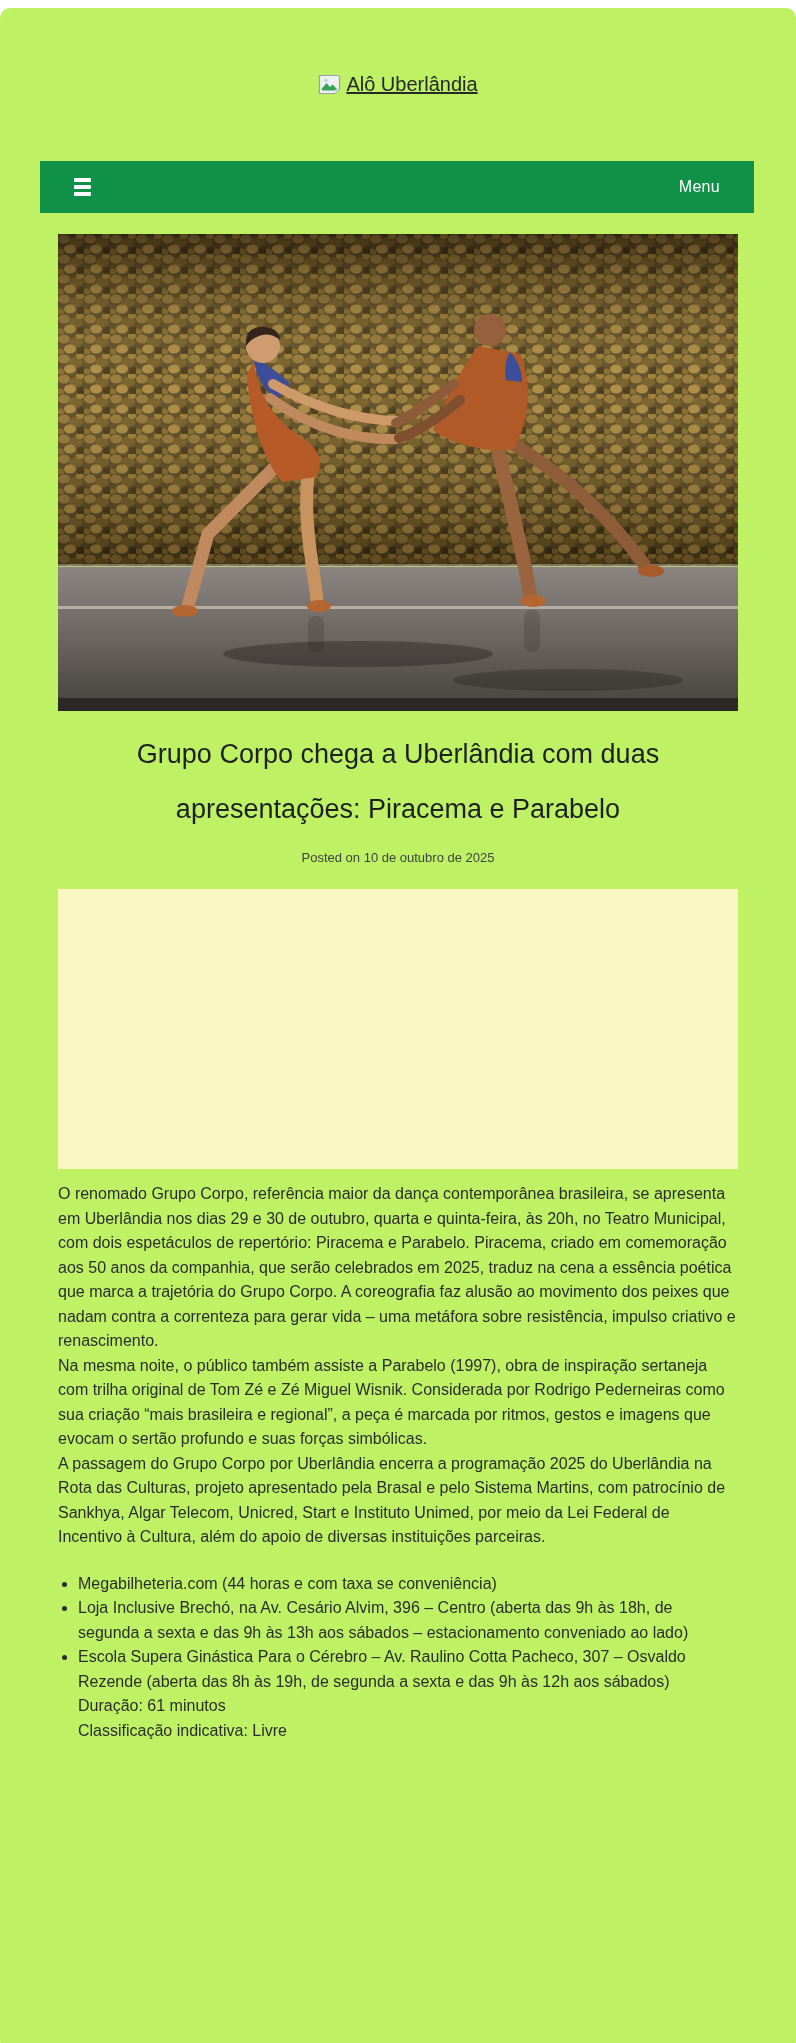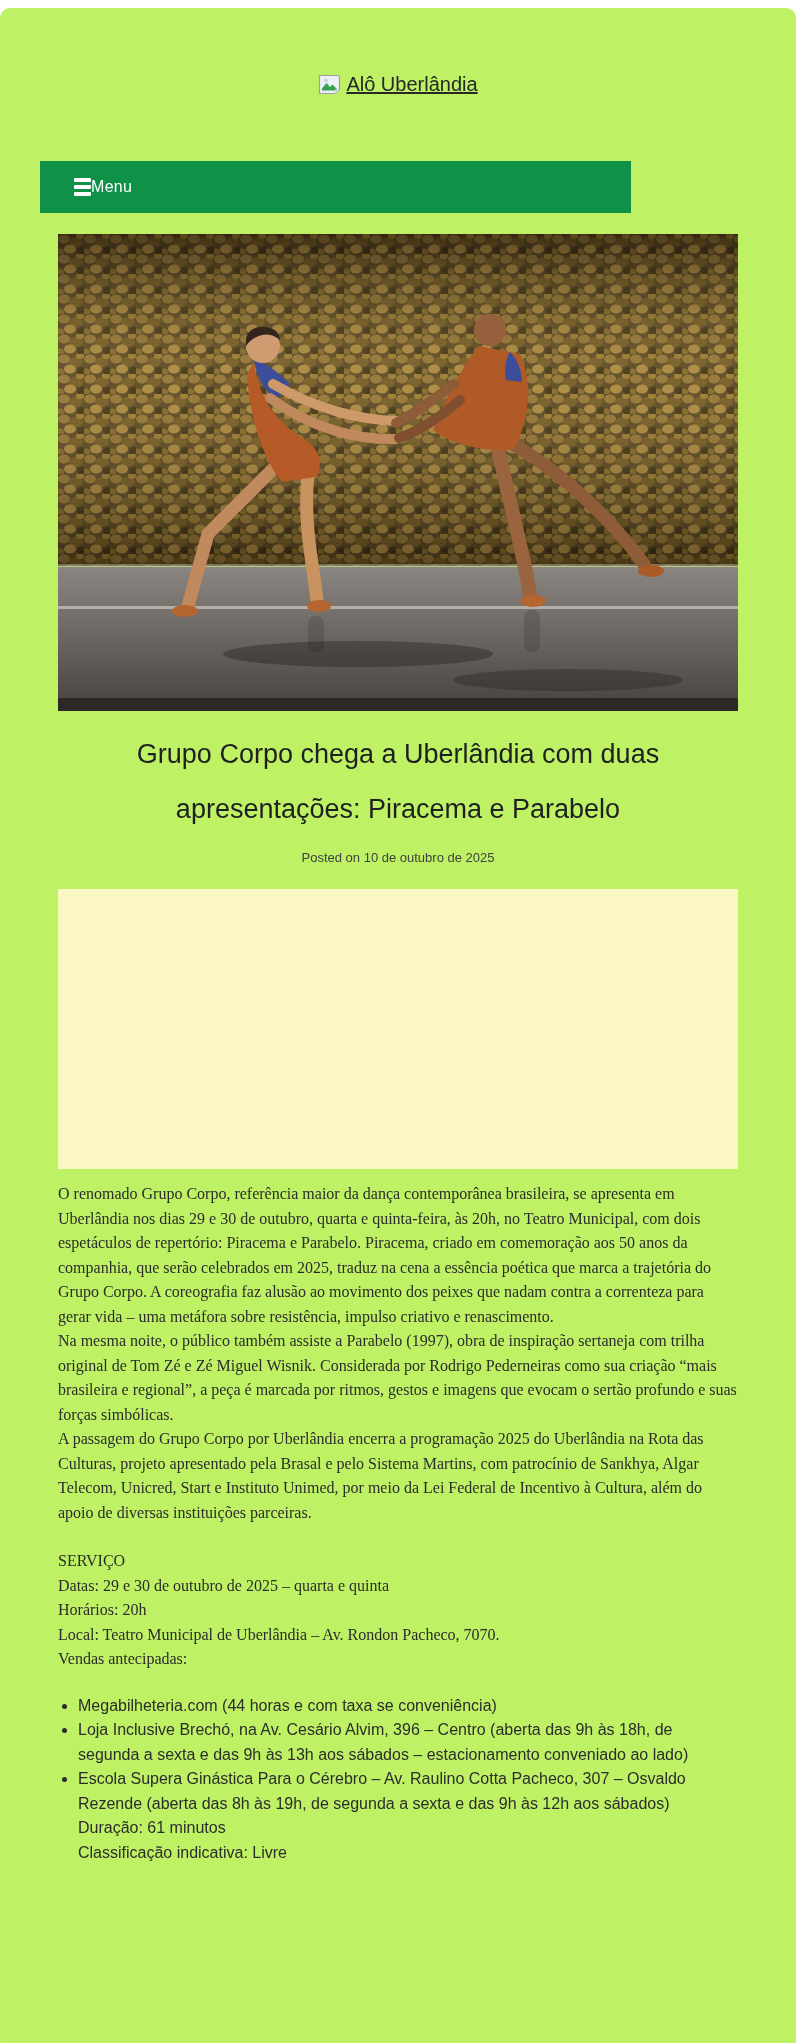--- a/index.html
+++ b/index.html
@@ -5,39 +5,39 @@
   html,body{margin:0;padding:0;background:#ffffff;}
   body{font-family:"Liberation Sans",sans-serif;color:#2d2d2d;}
   .page{position:relative;width:796px;height:2043px;margin:8px auto;background:#bef264;overflow:hidden;border-radius:10px;}
 
   
   .site-header{height:153px;display:flex;align-items:center;justify-content:center;}
   .logo-link{color:#272727;text-decoration:underline;font-size:20px;cursor:pointer;white-space:nowrap;}
   .logo-link svg{vertical-align:-4px;margin-right:3px;}
 
   
-  .menu-bar{width:591px;height:52px;margin-left:40px;box-sizing:border-box;
-    display:flex;align-items:center;justify-content:flex-start;padding:0 34px;}
+  .menu-bar{width:714px;height:52px;margin-left:40px;box-sizing:border-box;
+    display:flex;align-items:center;justify-content:space-between;padding:0 34px;}
   .hamburger{background:none;border:0;padding:0;margin:0;display:flex;flex-direction:column;gap:3px;cursor:pointer;}
   .hamburger .bar{width:17px;height:4px;background:#fff;border-radius:1px;}
   .menu-label{color:#ffffff;font-size:16px;letter-spacing:.3px;cursor:pointer;}
 
   
   .content{width:680px;margin:0 auto;}
   .hero{margin:21px 0 0;padding:0;}
   .hero svg{display:block;width:680px;height:477px;}
 
   .title{margin:16px auto 0;max-width:660px;font-size:27px;line-height:55px;font-weight:500;
     color:#1e1f21;text-align:center;}
   .posted{margin:13px 0 0;text-align:center;font-size:13px;color:#414141;}
 
   .ad-box{margin-top:24px;height:280px;background:#fbf7c3;}
 
   .article-body{margin-top:13px;font-size:16px;line-height:24.5px;color:#2c2c2c;}
-  .article-body p{margin:0;font-family:Liberation Serif, serif;}
+  .article-body p{margin:0;}
   .service{margin-top:24px;}
   .tickets{margin:22px 0 0;padding:0 0 0 20px;}
   .tickets li{margin:0;padding:0;}
   .press{margin-top:28px;}
 
   .ad-box-bottom{position:absolute;left:58px;bottom:0;width:680px;height:5px;background:#fbf7c3;}
 </style>
 </head>
 <body>
 
@@ -124,27 +124,20 @@
 
     <p class="posted">Posted on 10 de outubro de 2025</p>
 
     <div class="ad-box"></div>
 
     <div class="article-body">
       <p>O renomado Grupo Corpo, referência maior da dança contemporânea brasileira, se apresenta em Uberlândia nos dias 29 e 30 de outubro, quarta e quinta-feira, às 20h, no Teatro Municipal, com dois espetáculos de repertório: Piracema e Parabelo. Piracema, criado em comemoração aos 50 anos da companhia, que serão celebrados em 2025, traduz na cena a essência poética que marca a trajetória do Grupo Corpo. A coreografia faz alusão ao movimento dos peixes que nadam contra a correnteza para gerar vida – uma metáfora sobre resistência, impulso criativo e renascimento.</p>
       <p>Na mesma noite, o público também assiste a Parabelo (1997), obra de inspiração sertaneja com trilha original de Tom Zé e Zé Miguel Wisnik. Considerada por Rodrigo Pederneiras como sua criação “mais brasileira e regional”, a peça é marcada por ritmos, gestos e imagens que evocam o sertão profundo e suas forças simbólicas.</p>
       <p>A passagem do Grupo Corpo por Uberlândia encerra a programação 2025 do Uberlândia na Rota das Culturas, projeto apresentado pela Brasal e pelo Sistema Martins, com patrocínio de Sankhya, Algar Telecom, Unicred, Start e Instituto Unimed, por meio da Lei Federal de Incentivo à Cultura, além do apoio de diversas instituições parceiras.</p>
 
-      <div class="service">
-        <p>SERVIÇO</p>
-        <p>Datas: 29 e 30 de outubro de 2025 – quarta e quinta</p>
-        <p>Horários: 20h</p>
-        <p>Local: Teatro Municipal de Uberlândia – Av. Rondon Pacheco, 7070.</p>
-        <p>Vendas antecipadas:</p>
-      </div>
 
       <ul class="tickets">
         <li>
           <div>Megabilheteria.com (44 horas e com taxa se conveniência)</div>
         </li>
         <li>
           <div>Loja Inclusive Brechó, na Av. Cesário Alvim, 396 – Centro (aberta das 9h às 18h, de segunda a sexta e das 9h às 13h aos sábados – estacionamento conveniado ao lado)</div>
         </li>
         <li>
           <div>Escola Supera Ginástica Para o Cérebro – Av. Raulino Cotta Pacheco, 307 – Osvaldo Rezende (aberta das 8h às 19h, de segunda a sexta e das 9h às 12h aos sábados)</div>

